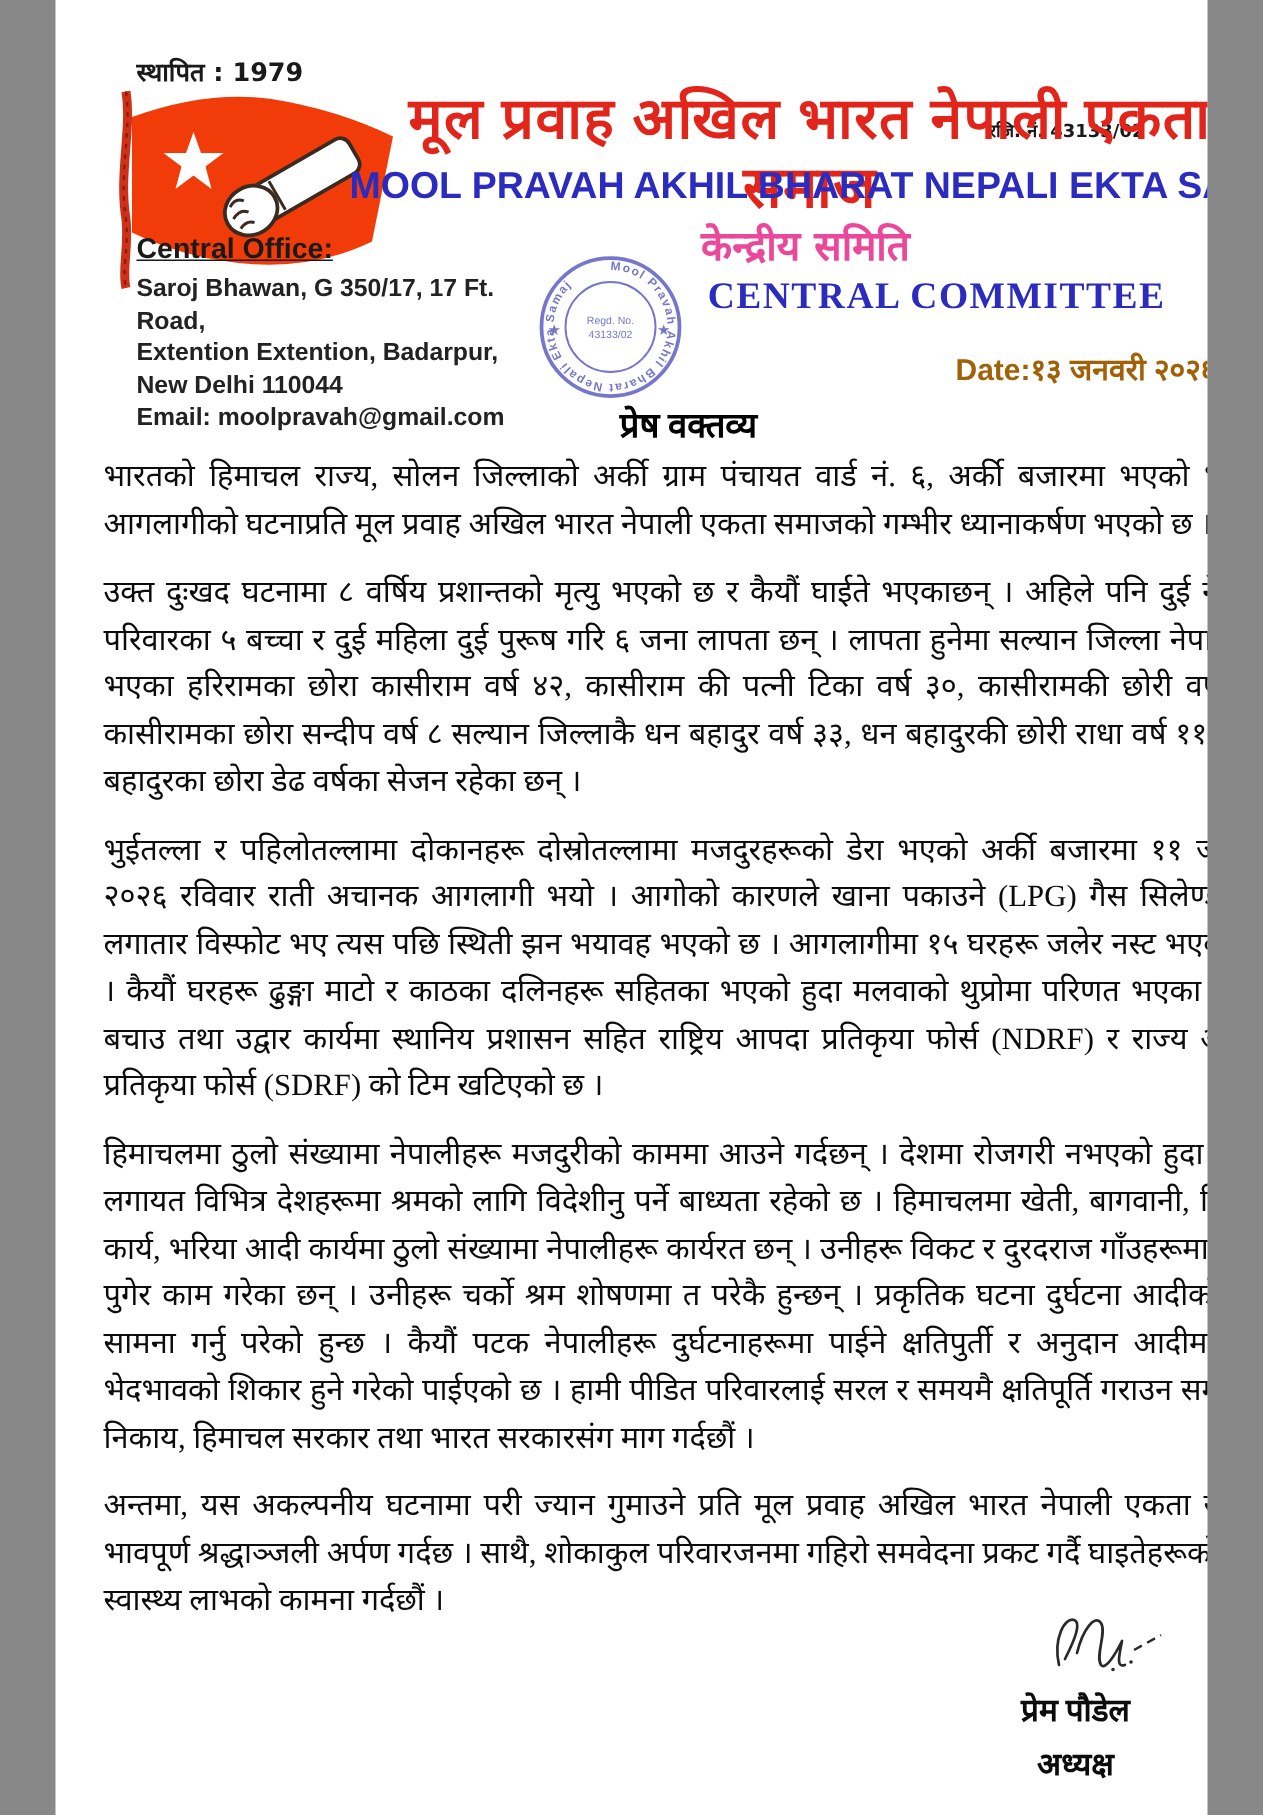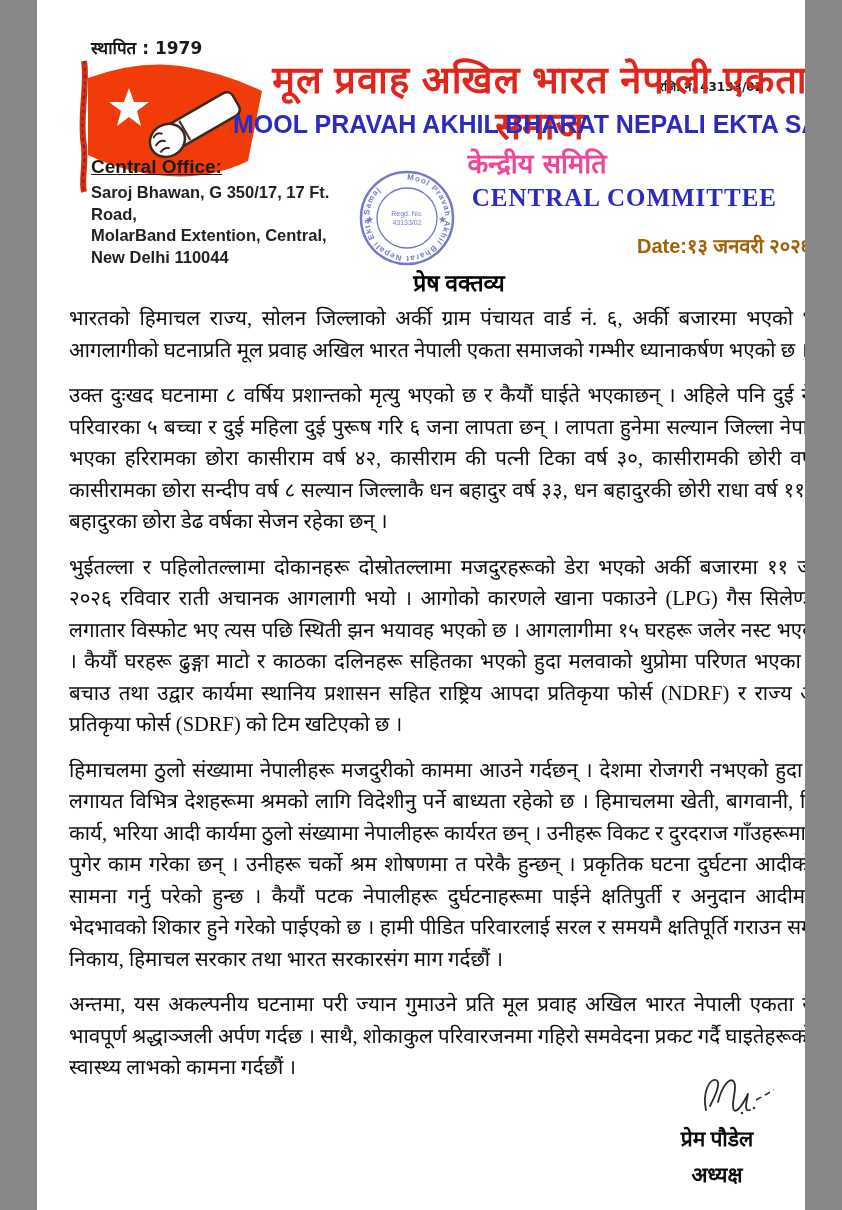--- a/index.html
+++ b/index.html
@@ -125,22 +125,23 @@
     <text x="52" y="59" text-anchor="middle" font-size="7" fill="#5f5fc2" font-family="Liberation Sans, sans-serif">43133/02</text>
     <text x="10" y="57" font-size="10" fill="#5f5fc2">★</text>
     <text x="83" y="57" font-size="10" fill="#5f5fc2">★</text>
   </svg>
 
   <div class="committee-en">CENTRAL COMMITTEE</div>
 
   <div class="office-block">
     <div class="office-label">Central Office:</div>
     <div class="office-line">Saroj Bhawan, G 350/17, 17 Ft. Road,</div>
-    <div class="office-line">MolarBand Extention, Central,</div>
+    <div class="office-line">Extention Extention, Badarpur,</div>
     <div class="office-line">New Delhi 110044</div>
+    <div class="office-line">Email: moolpravah@gmail.com</div>
   </div>
 
   <div class="date-line">Date:१३ जनवरी २०२६</div>
 
   <div class="body-area">
     <div class="statement-title">प्रेष वक्तव्य</div>
     <p class="para">भारतको हिमाचल राज्य, सोलन जिल्लाको अर्की ग्राम पंचायत वार्ड नं. ६, अर्की बजारमा भएको भीषण आगलागीको घटनाप्रति मूल प्रवाह अखिल भारत नेपाली एकता समाजको गम्भीर ध्यानाकर्षण भएको छ ।</p>
     <p class="para">उक्त दुःखद घटनामा ८ वर्षिय प्रशान्तको मृत्यु भएको छ र कैयौं घाईते भएकाछन् । अहिले पनि दुई नेपाली परिवारका ५ बच्चा र दुई महिला दुई पुरूष गरि ६ जना लापता छन् । लापता हुनेमा सल्यान जिल्ला नेपाल घर भएका हरिरामका छोरा कासीराम वर्ष ४२, कासीराम की पत्नी टिका वर्ष ३०, कासीरामकी छोरी वर्ष १३, कासीरामका छोरा सन्दीप वर्ष ८ सल्यान जिल्लाकै धन बहादुर वर्ष ३३, धन बहादुरकी छोरी राधा वर्ष ११ र धन बहादुरका छोरा डेढ वर्षका सेजन रहेका छन् ।</p>
     <p class="para">भुईतल्ला र पहिलोतल्लामा दोकानहरू दोस्रोतल्लामा मजदुरहरूको डेरा भएको अर्की बजारमा ११ जनवरी २०२६ रविवार राती अचानक आगलागी भयो । आगोको कारणले खाना पकाउने (LPG) गैस सिलेण्डरहरू लगातार विस्फोट भए त्यस पछि स्थिती झन भयावह भएको छ । आगलागीमा १५ घरहरू जलेर नस्ट भएकाछन । कैयौं घरहरू ढुङ्गा माटो र काठका दलिनहरू सहितका भएको हुदा मलवाको थुप्रोमा परिणत भएका छन् । बचाउ तथा उद्वार कार्यमा स्थानिय प्रशासन सहित राष्ट्रिय आपदा प्रतिकृया फोर्स (NDRF) र राज्य आपदा प्रतिकृया फोर्स (SDRF) को टिम खटिएको छ ।</p>
     <p class="para">हिमाचलमा ठुलो संख्यामा नेपालीहरू मजदुरीको काममा आउने गर्दछन् । देशमा रोजगरी नभएको हुदा भारत लगायत विभित्र देशहरूमा श्रमको लागि विदेशीनु पर्ने बाध्यता रहेको छ । हिमाचलमा खेती, बागवानी, निर्माण कार्य, भरिया आदी कार्यमा ठुलो संख्यामा नेपालीहरू कार्यरत छन् । उनीहरू विकट र दुरदराज गाँउहरूमा समेत पुगेर काम गरेका छन् । उनीहरू चर्को श्रम शोषणमा त परेकै हुन्छन् । प्रकृतिक घटना दुर्घटना आदीको पनि सामना गर्नु परेको हुन्छ । कैयौं पटक नेपालीहरू दुर्घटनाहरूमा पाईने क्षतिपुर्ती र अनुदान आदीमा पनि भेदभावको शिकार हुने गरेको पाईएको छ । हामी पीडित परिवारलाई सरल र समयमै क्षतिपूर्ति गराउन सम्बधित निकाय, हिमाचल सरकार तथा भारत सरकारसंग माग गर्दछौं ।</p>

